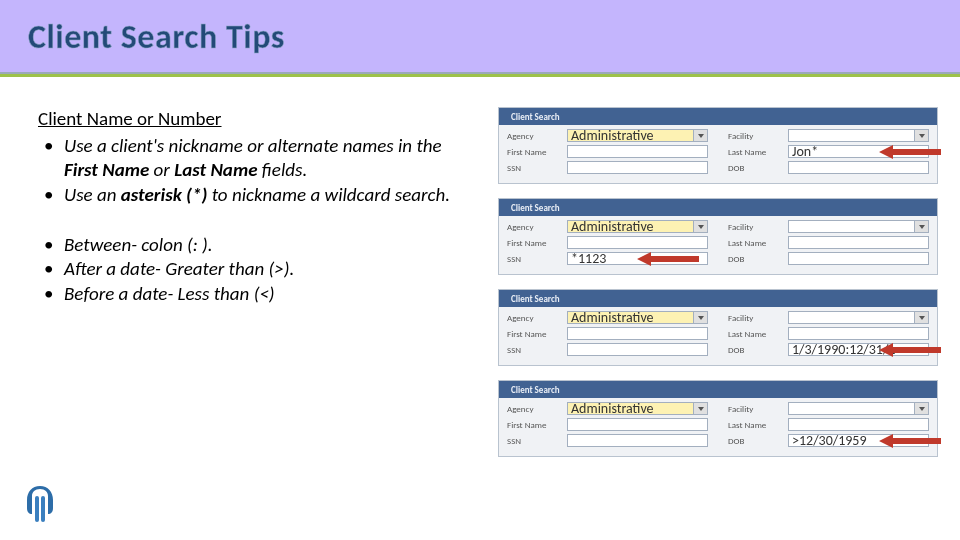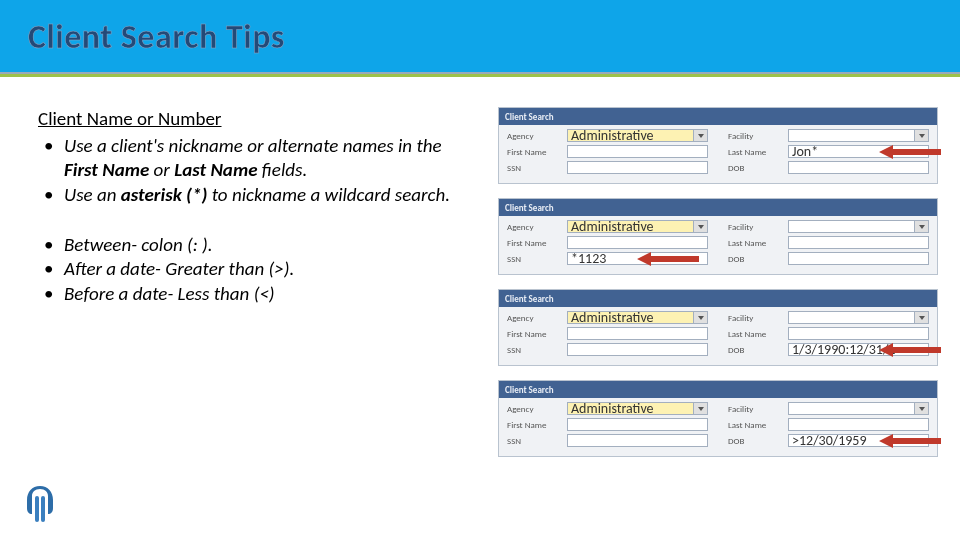--- a/index.html
+++ b/index.html
@@ -1,31 +1,31 @@
 <!DOCTYPE html>
 <html><head>
 <meta charset="utf-8">
 <style>
   * { box-sizing: border-box; margin: 0; padding: 0; }
   html, body { width: 960px; height: 540px; font-family: Calibri, Arial, sans-serif; background: #fff; }
-  .banner { background: #0ea5e9; height: 72px; display: flex; align-items: center; padding-left: 28px; }
+  .banner { background: #c4b5fd; height: 72px; display: flex; align-items: center; padding-left: 28px; }
   .banner h1 { color: #234a78; font-size: 34px; font-weight: 700; letter-spacing: 0.5px; -webkit-text-stroke: 0.5px #8ea6c5; }
   .accent { height: 5px; background: linear-gradient(to bottom, #9aa9b8 0%, #9aa9b8 40%, #9dc24a 40%, #9dc24a 100%); }
   .content { display: flex; padding: 30px 22px 0 38px; gap: 40px; }
   .left { width: 420px; }
   .right { flex: 1; display: flex; flex-direction: column; gap: 14px; }
   .section-head { font-size: 19px; text-decoration: underline; margin-bottom: 4px; }
   ul { list-style: none; padding-left: 6px; margin-bottom: 26px; }
   li { font-size: 19px; line-height: 1.28; display: flex; }
   li .bullet { width: 20px; flex-shrink: 0; }
   li .txt { flex: 1; font-style: italic; }
   .bold { font-weight: 700; }
   
   .panel { border: 1px solid #b9c3cf; font-size: 9px; color: #555; }
-  .panel-hdr { background: #416292; color: #e8edf5; padding: 3px 6px; font-size: 9px; font-weight: 600; }
+  .panel-hdr { background: #416292; color: #e8edf5; padding: 3px 12px; font-size: 9px; font-weight: 600; }
   .panel-body { background: #f0f2f5; padding: 4px 8px 6px 8px; }
   .row { display: flex; align-items: center; margin-bottom: 3px; position: relative; }
   .lbl { width: 60px; text-align: left; padding-right: 6px; color: #555; }
   .lbl2 { width: 60px; text-align: left; padding-right: 6px; color: #555; }
   .fld { flex: 1; height: 13px; background: #fff; border: 1px solid #a3afbf; font-size: 14px; padding: 0 3px; line-height: 12px; color: #333; }
   .ylw { background: #fdf2b3; }
   .dd { width: 14px; height: 13px; background: #e0e0e0; border: 1px solid #a3afbf; border-left: none; display: flex; align-items: center; justify-content: center; }
   .dd::after { content: ""; border-left: 3px solid transparent; border-right: 3px solid transparent; border-top: 4px solid #555; }
   .spacer { width: 20px; }
   .arrow { position: absolute; width: 62px; height: 14px; }

